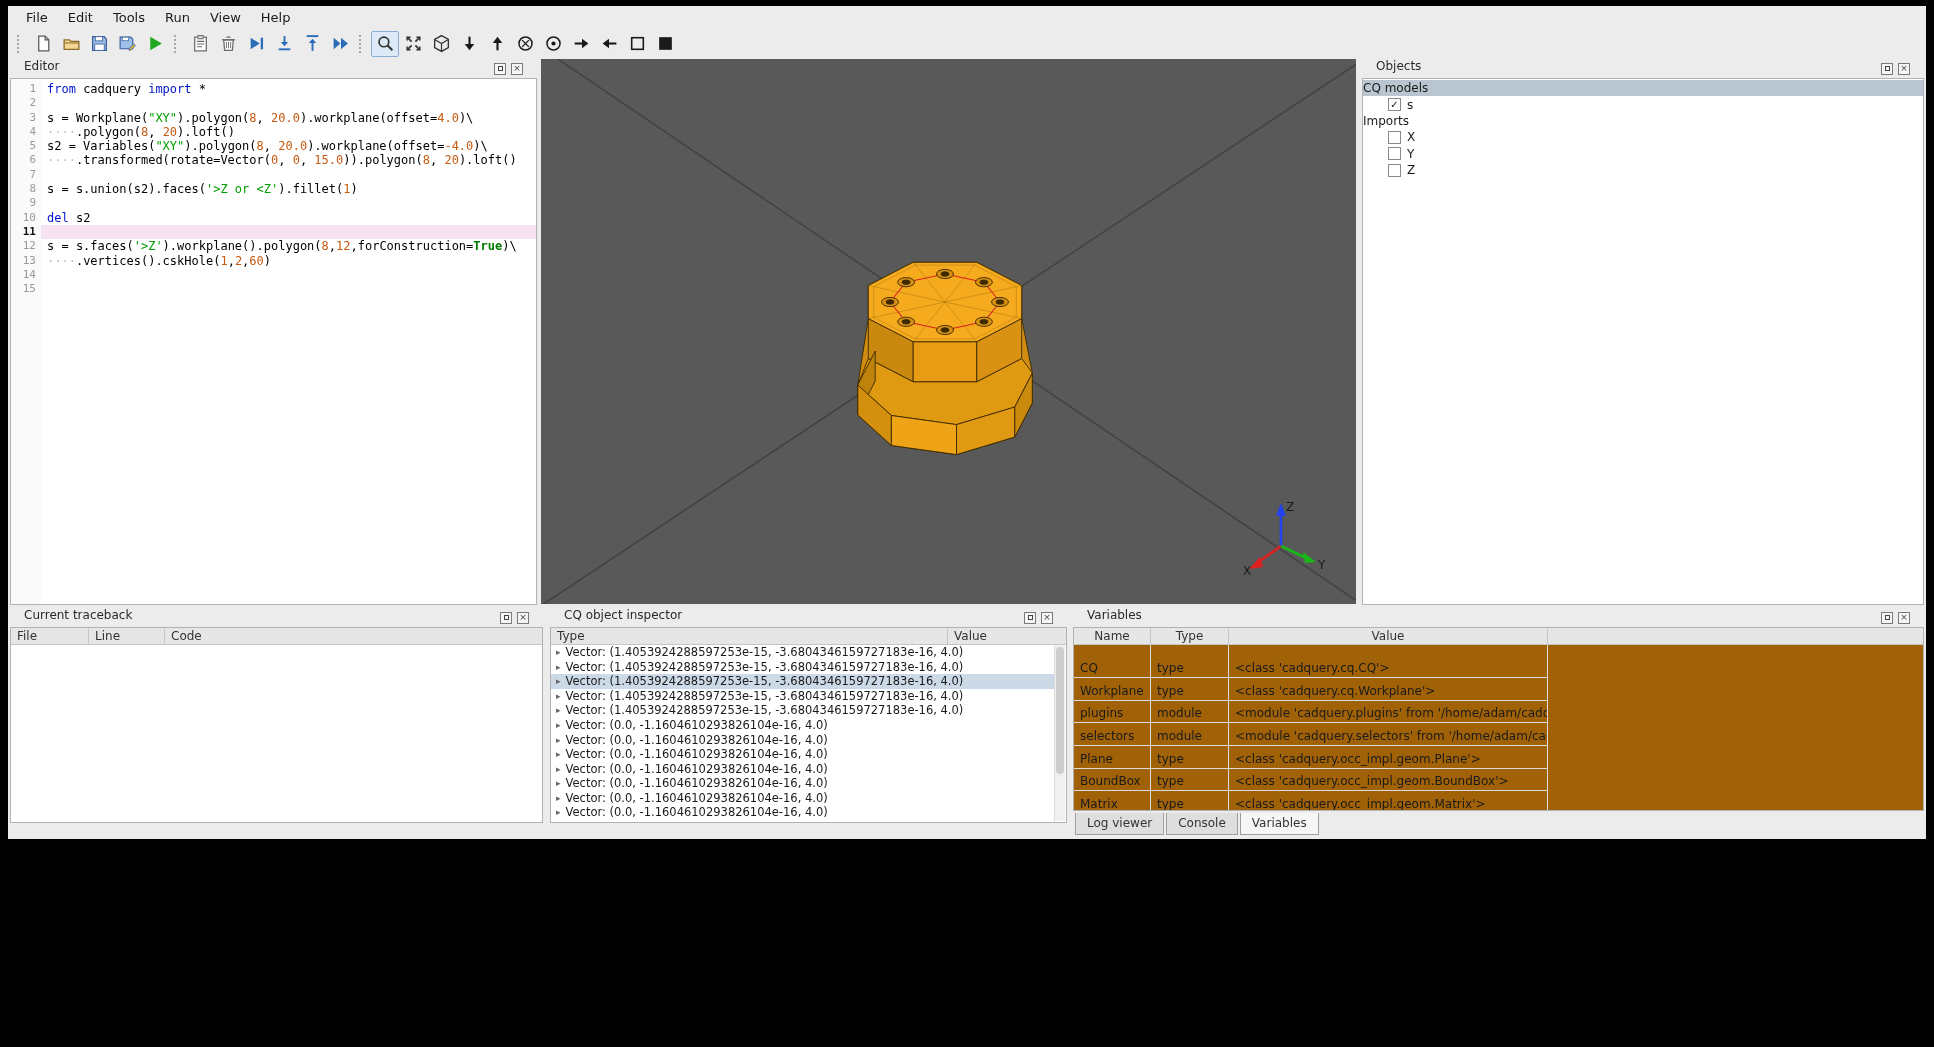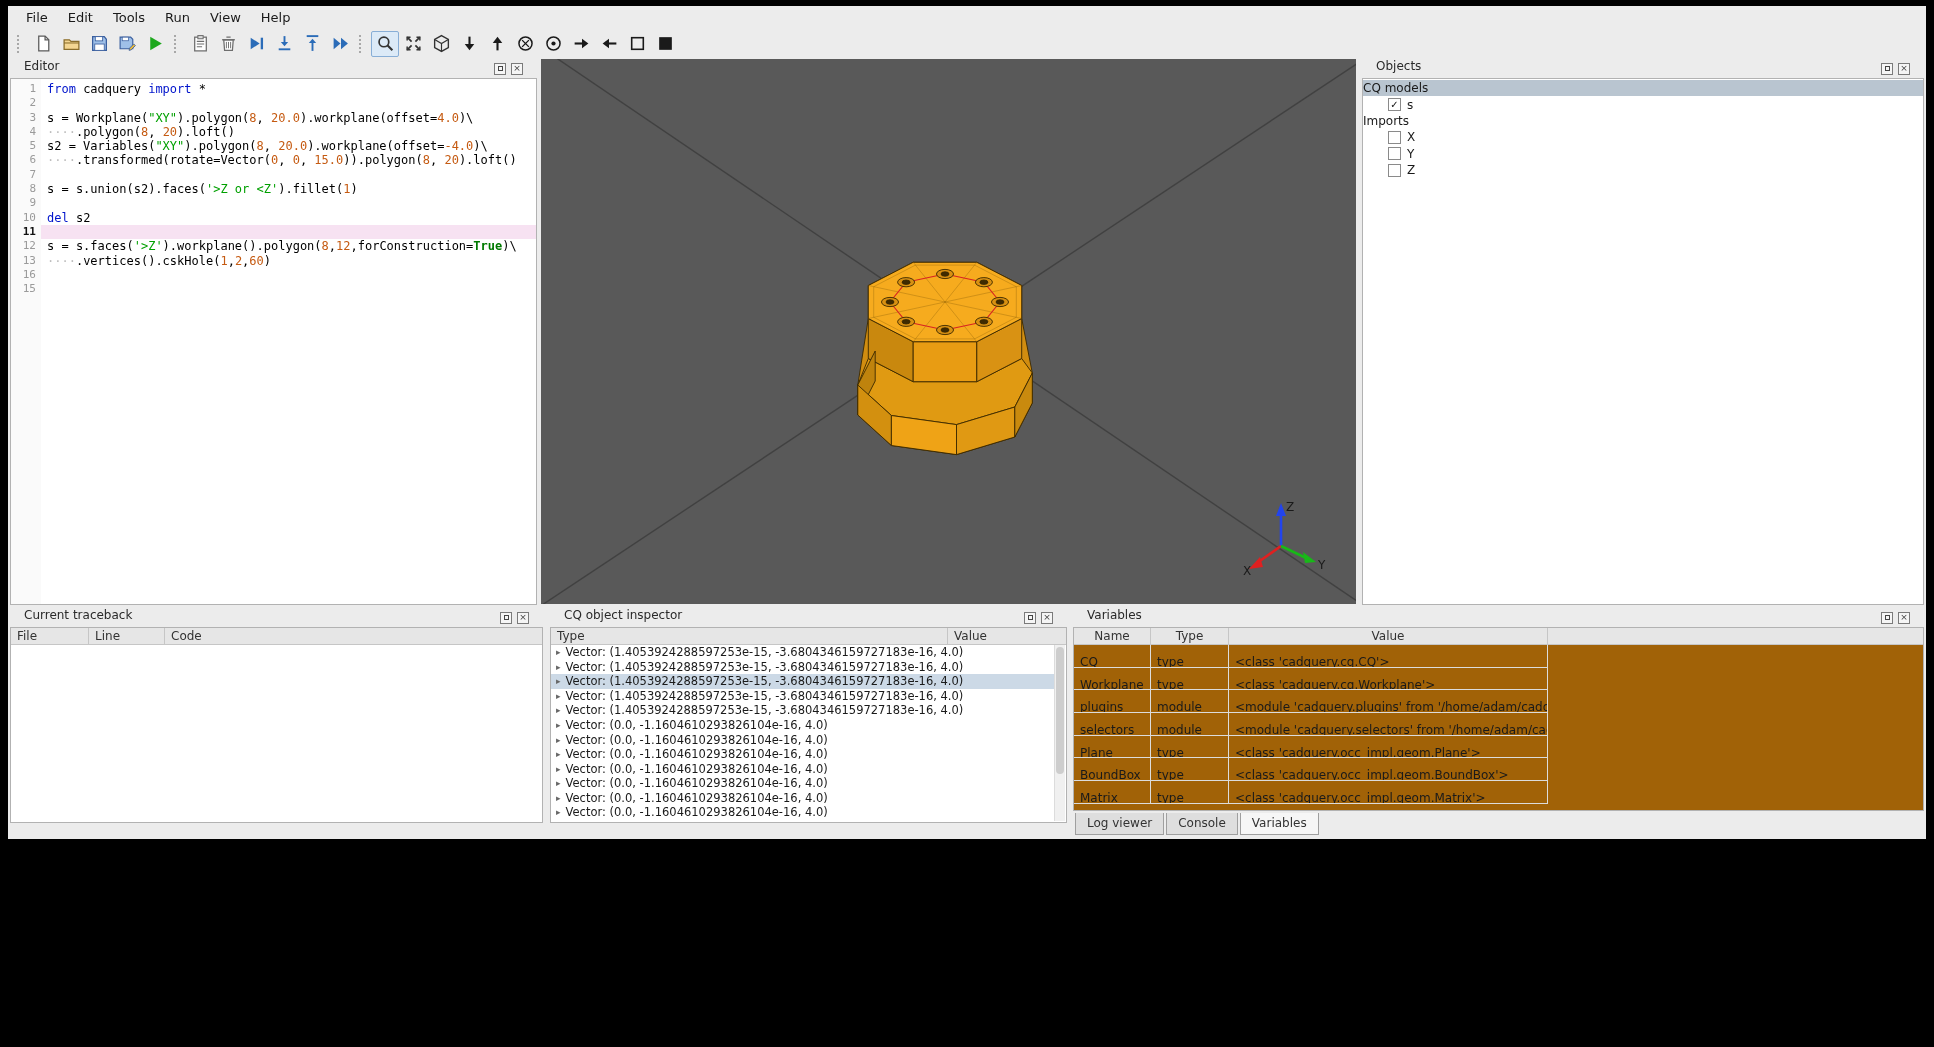--- a/index.html
+++ b/index.html
@@ -67,21 +67,21 @@
   .tri{color:#666;font-size:9px;margin-right:5px}
   .ins-scroll{position:absolute;right:1px;top:17px;bottom:1px;width:11px;background:#f0f0f0;border-left:1px solid #dcdcdc}
   .ins-thumb{position:absolute;left:1px;right:1px;top:2px;height:72%;background:#cdcdcd;border-radius:4px}
 
   #variables{left:1063px;top:602px;width:855px;height:231px}
   .vars-body{position:absolute;left:2px;right:2px;top:19px;height:184px;background:#a16207;border:1px solid #b2b2b2;overflow:hidden}
   .vhead{display:flex;height:17px;background:#e6e6e6;border-bottom:1px solid #c6c6c6;font-size:12px;color:#333;text-align:center}
   .vh{padding:1px 4px;border-right:1px solid #c6c6c6}
   .vh-name{width:77px}.vh-type{width:78px}.vh-value{width:319px}.vh-fill{flex:1;border-right:none}
   .var-row{display:flex;height:22.7px;font-size:12px;align-items:stretch}
-  .var-cell{padding:10px 6px;border-right:1px solid #dcdcdc;border-bottom:1px solid #dcdcdc;white-space:nowrap;overflow:hidden}
+  .var-cell{padding:16px 6px;border-right:1px solid #dcdcdc;border-bottom:1px solid #dcdcdc;white-space:nowrap;overflow:hidden}
   .vc-name{width:77px}.vc-type{width:78px}.vc-value{width:319px}.vc-fill{flex:1;border-right:none;border-bottom:none}
   .bottom-tabs{position:absolute;left:4px;top:205px;display:flex;gap:2px}
   .btab{padding:3px 11px 4px;font-size:12px;background:#dedede;border:1px solid #9f9f9f;border-top:none;color:#333}
   .btab.active{background:#f6f6f6}
 </style>
 </head>
 <body>
 
 <svg width="0" height="0" style="position:absolute" aria-hidden="true">
 <defs>
@@ -327,21 +327,21 @@
             <div class="ln">4</div>
             <div class="ln">5</div>
             <div class="ln">6</div>
             <div class="ln">7</div>
             <div class="ln">8</div>
             <div class="ln">9</div>
             <div class="ln">10</div>
             <div class="ln hl">11</div>
             <div class="ln">12</div>
             <div class="ln">13</div>
-            <div class="ln">16</div>
+            <div class="ln">14</div>
             <div class="ln">15</div>
           </div>
         <div class="code">
             <div class="code-line"><span class="tk-k">from</span><span class="tk-p"> cadquery </span><span class="tk-k">import</span><span class="tk-p"> *</span></div>
             <div class="code-line"></div>
             <div class="code-line"><span class="tk-p">s = Workplane(</span><span class="tk-s">"XY"</span><span class="tk-p">).polygon(</span><span class="tk-n">8</span><span class="tk-p">, </span><span class="tk-n">20.0</span><span class="tk-p">).workplane(offset=</span><span class="tk-n">4.0</span><span class="tk-p">)\</span></div>
             <div class="code-line"><span class="tk-w">····</span><span class="tk-p">.polygon(</span><span class="tk-n">8</span><span class="tk-p">, </span><span class="tk-n">20</span><span class="tk-p">).loft()</span></div>
             <div class="code-line"><span class="tk-p">s2 = Variables(</span><span class="tk-s">"XY"</span><span class="tk-p">).polygon(</span><span class="tk-n">8</span><span class="tk-p">, </span><span class="tk-n">20.0</span><span class="tk-p">).workplane(offset=</span><span class="tk-n">-4.0</span><span class="tk-p">)\</span></div>
             <div class="code-line"><span class="tk-w">····</span><span class="tk-p">.transformed(rotate=Vector(</span><span class="tk-n">0</span><span class="tk-p">, </span><span class="tk-n">0</span><span class="tk-p">, </span><span class="tk-n">15.0</span><span class="tk-p">)).polygon(</span><span class="tk-n">8</span><span class="tk-p">, </span><span class="tk-n">20</span><span class="tk-p">).loft()</span></div>
             <div class="code-line"></div>

